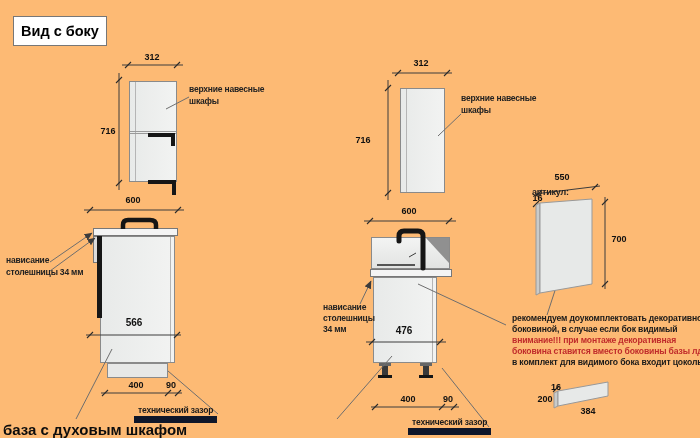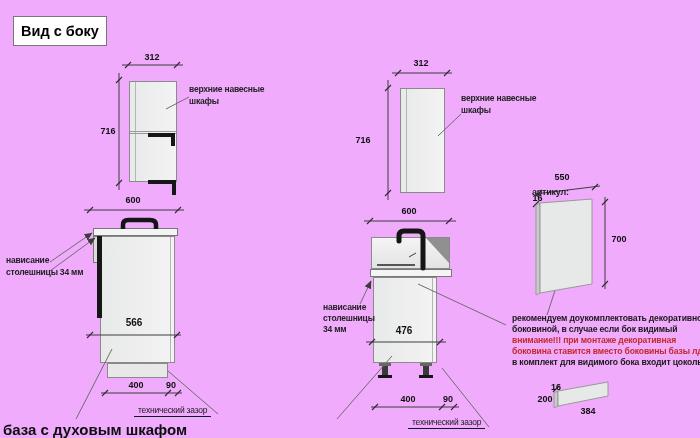--- a/index.html
+++ b/index.html
@@ -1,25 +1,25 @@
 <!DOCTYPE html>
 <html><head>
 <meta charset="utf-8">
 <style>
   html,body{margin:0;padding:0;background:#ffffff;}
-  #stage{position:relative;width:700px;height:438px;background:#f0abfc;overflow:hidden;
+  #stage{position:relative;width:700px;height:438px;background:#fdba74;overflow:hidden;
          font-family:"Liberation Sans",sans-serif;color:#1a1a1a;}
   .abs{position:absolute;}
   .rect{position:absolute;border:1px solid #8a8a8a;background:linear-gradient(90deg,#e8eae9,#f2f3f2);box-sizing:border-box;}
   .slab{position:absolute;border:1px solid #777;background:#f4f4f4;box-sizing:border-box;}
   .blk{position:absolute;background:#161616;}
   .thin{position:absolute;background:#b5b5b5;}
   .dim{position:absolute;font-size:9px;font-weight:bold;color:#111;text-align:center;white-space:nowrap;}
   .lbl{position:absolute;font-size:8.5px;font-weight:bold;color:#222;line-height:11.5px;white-space:nowrap;letter-spacing:-0.2px;}
-  .gap-lbl{position:absolute;font-size:8.5px;font-weight:normal;color:#1a1a1a;border-bottom:1px solid #0f172a;
+  .gap-lbl{position:absolute;font-size:8.5px;font-weight:bold;color:#1a1a1a;border-bottom:7px solid #0f172a;
            padding:0 4px 1px 4px;white-space:nowrap;letter-spacing:-0.2px;}
   .caption{position:absolute;font-size:15px;font-weight:bold;color:#0d0d0d;white-space:nowrap;}
   .note{position:absolute;left:512px;top:313px;font-size:8.6px;font-weight:bold;line-height:11px;
         letter-spacing:-0.15px;white-space:nowrap;}
   .note .red{color:#c02b2b;}
   #title-box{position:absolute;left:13px;top:16px;width:92px;height:28px;border:1px solid #777;
              background:#fff;display:flex;align-items:center;justify-content:center;
              font-size:14.5px;font-weight:bold;color:#000;}
   svg.overlay{position:absolute;left:0;top:0;pointer-events:none;}
   svg line{stroke:#3c3c3c;stroke-width:1;}

